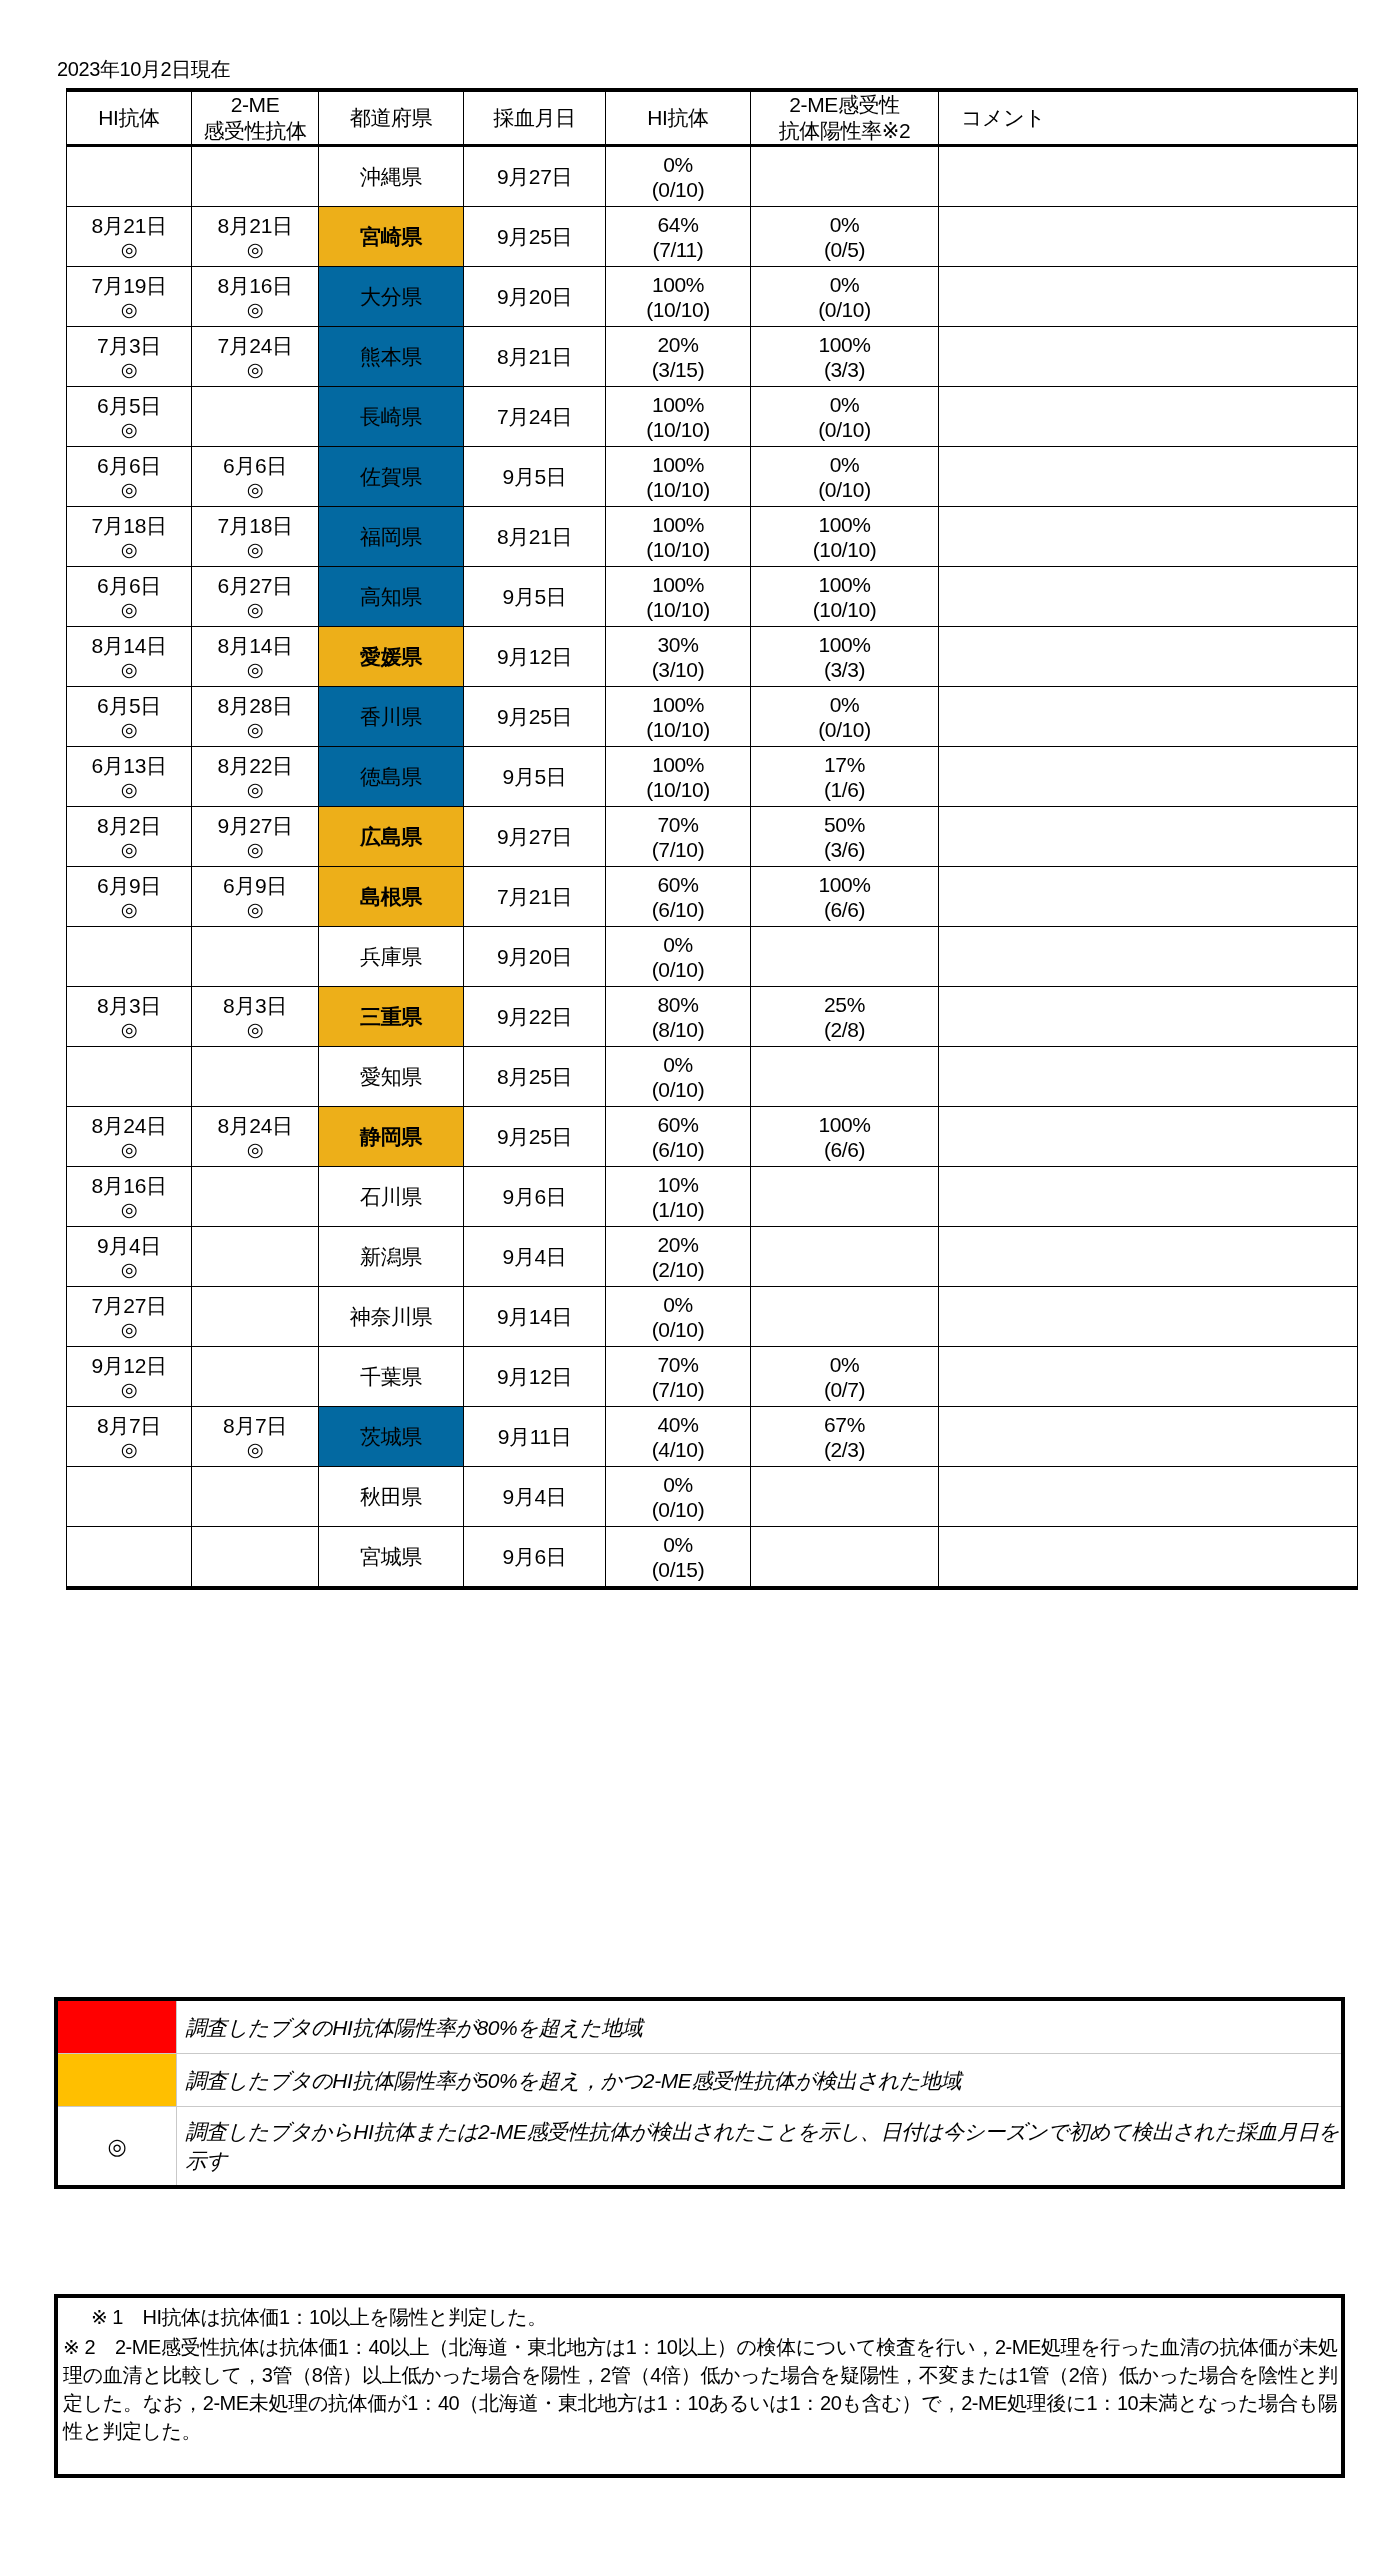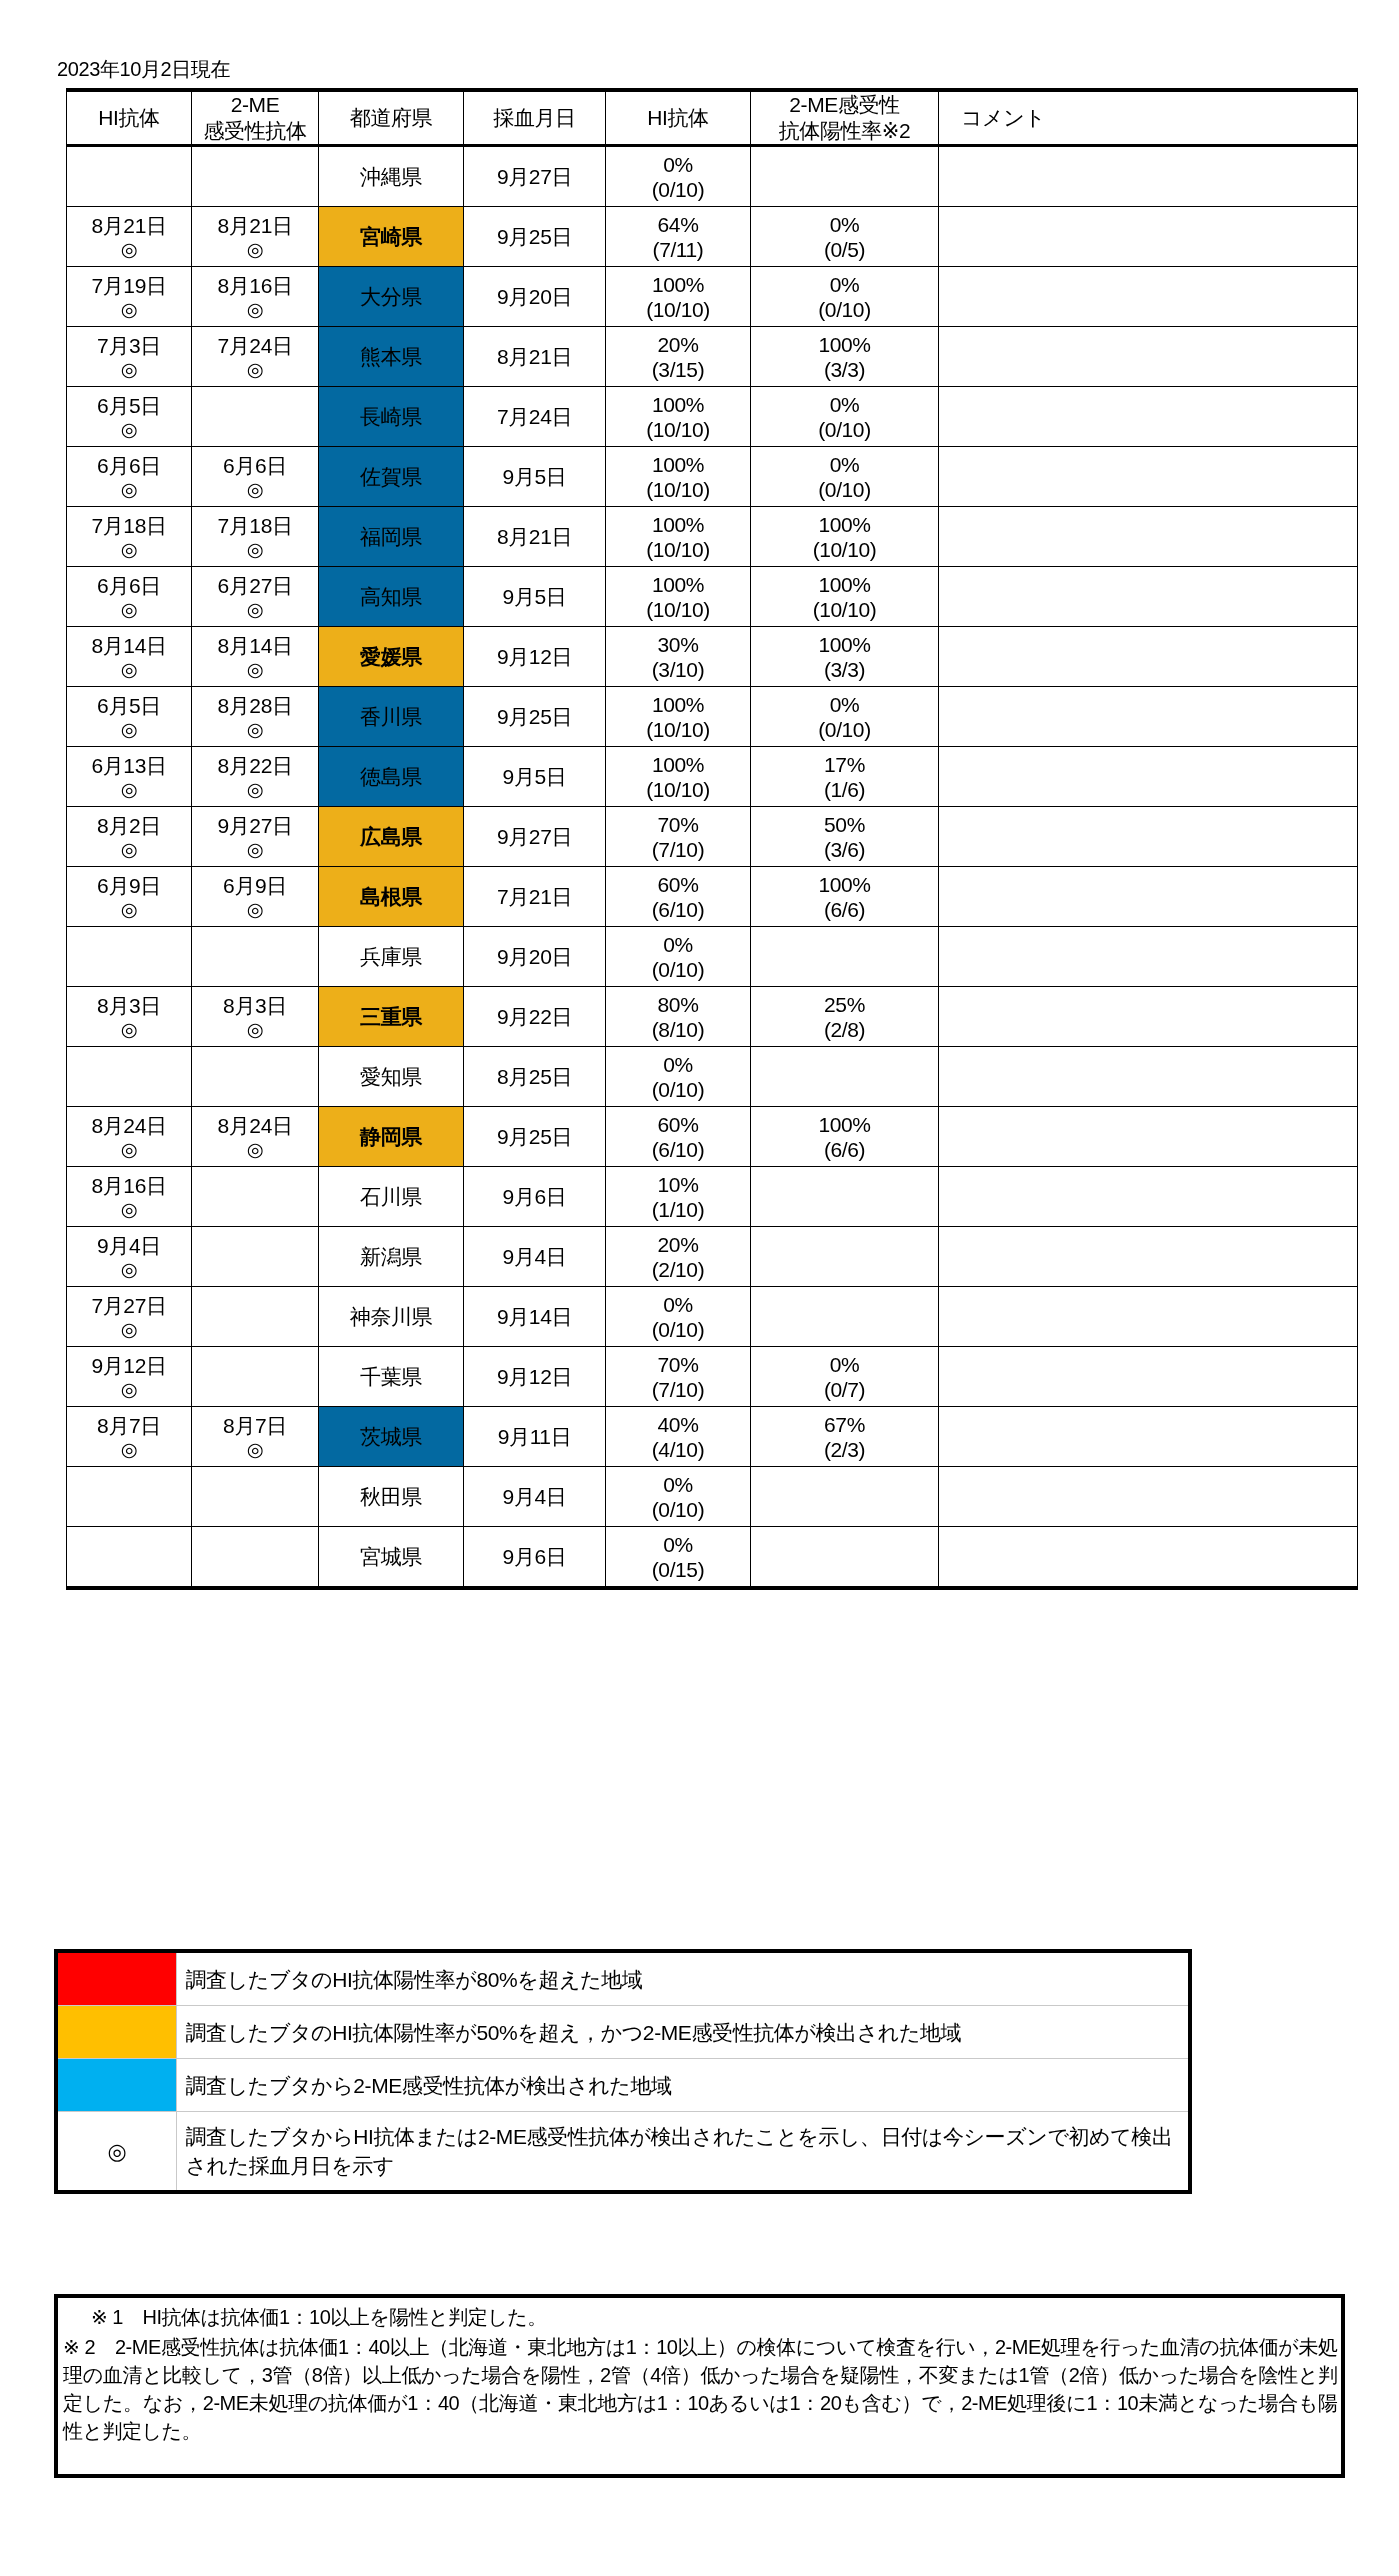--- a/index.html
+++ b/index.html
@@ -90,24 +90,25 @@
   col.c3 { width: 145px; }
   col.c4 { width: 142px; }
   col.c5 { width: 145px; }
   col.c6 { width: 188px; }
   col.c7 { width: 419px; }
 
   
   table.legend {
     position: absolute;
     left: 54px;
-    top: 1949px;
-    width: 1138px;
+    top: 1997px;
+    width: 1291px;
     border-collapse: collapse;
     table-layout: fixed;
+    font-style: italic;
   }
   table.legend td {
     border: 1.7px solid #c9c9c9;
     padding: 0;
     font-size: 21px;
     line-height: 29px;
     letter-spacing: -0.4px;
     vertical-align: middle;
   }
   table.legend tr:first-child td { border-top: 4.2px solid #000; }
@@ -688,24 +689,20 @@
     <tbody id="legendbody">
         <tr>
           <td class="swatchcell sw-red lg-h1"></td>
           <td class="desccell lg-h1">調査したブタのHI抗体陽性率が80%を超えた地域</td>
         </tr>
         <tr>
           <td class="swatchcell sw-amber lg-h2"></td>
           <td class="desccell lg-h2">調査したブタのHI抗体陽性率が50%を超え，かつ2-ME感受性抗体が検出された地域</td>
         </tr>
         <tr>
-          <td class="swatchcell sw-blue lg-h3"></td>
-          <td class="desccell lg-h3">調査したブタから2-ME感受性抗体が検出された地域</td>
-        </tr>
-        <tr>
           <td class="swatchcell sw-none lg-h4"><span class="legend-mark">◎</span></td>
           <td class="desccell lg-h4">調査したブタからHI抗体または2-ME感受性抗体が検出されたことを示し、日付は今シーズンで初めて検出された採血月日を示す</td>
         </tr>
       </tbody>
   </table>
 
   <div class="footbox">
     <div class="footline n1">※ 1　HI抗体は抗体価1：10以上を陽性と判定した。</div>
     <div class="footline n2">※ 2　2-ME感受性抗体は抗体価1：40以上（北海道・東北地方は1：10以上）の検体について検査を行い，2-ME処理を行った血清の抗体価が未処理の血清と比較して，3管（8倍）以上低かった場合を陽性，2管（4倍）低かった場合を疑陽性，不変または1管（2倍）低かった場合を陰性と判定した。なお，2-ME未処理の抗体価が1：40（北海道・東北地方は1：10あるいは1：20も含む）で，2-ME処理後に1：10未満となった場合も陽性と判定した。</div>
   </div>

